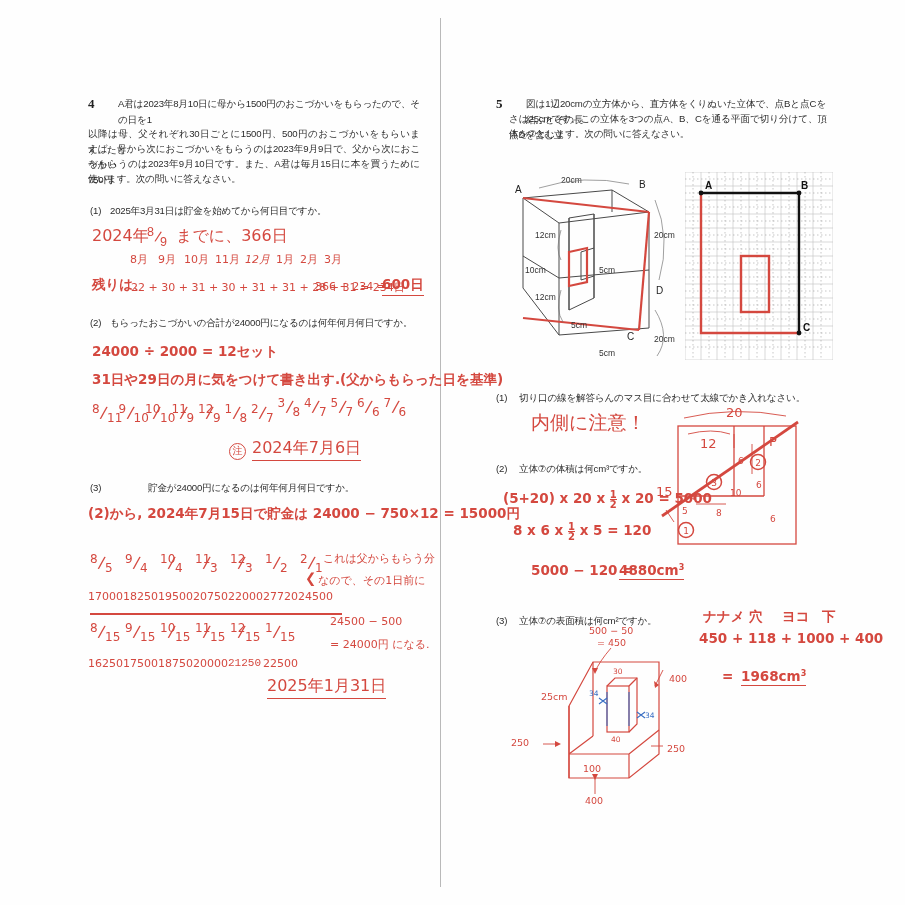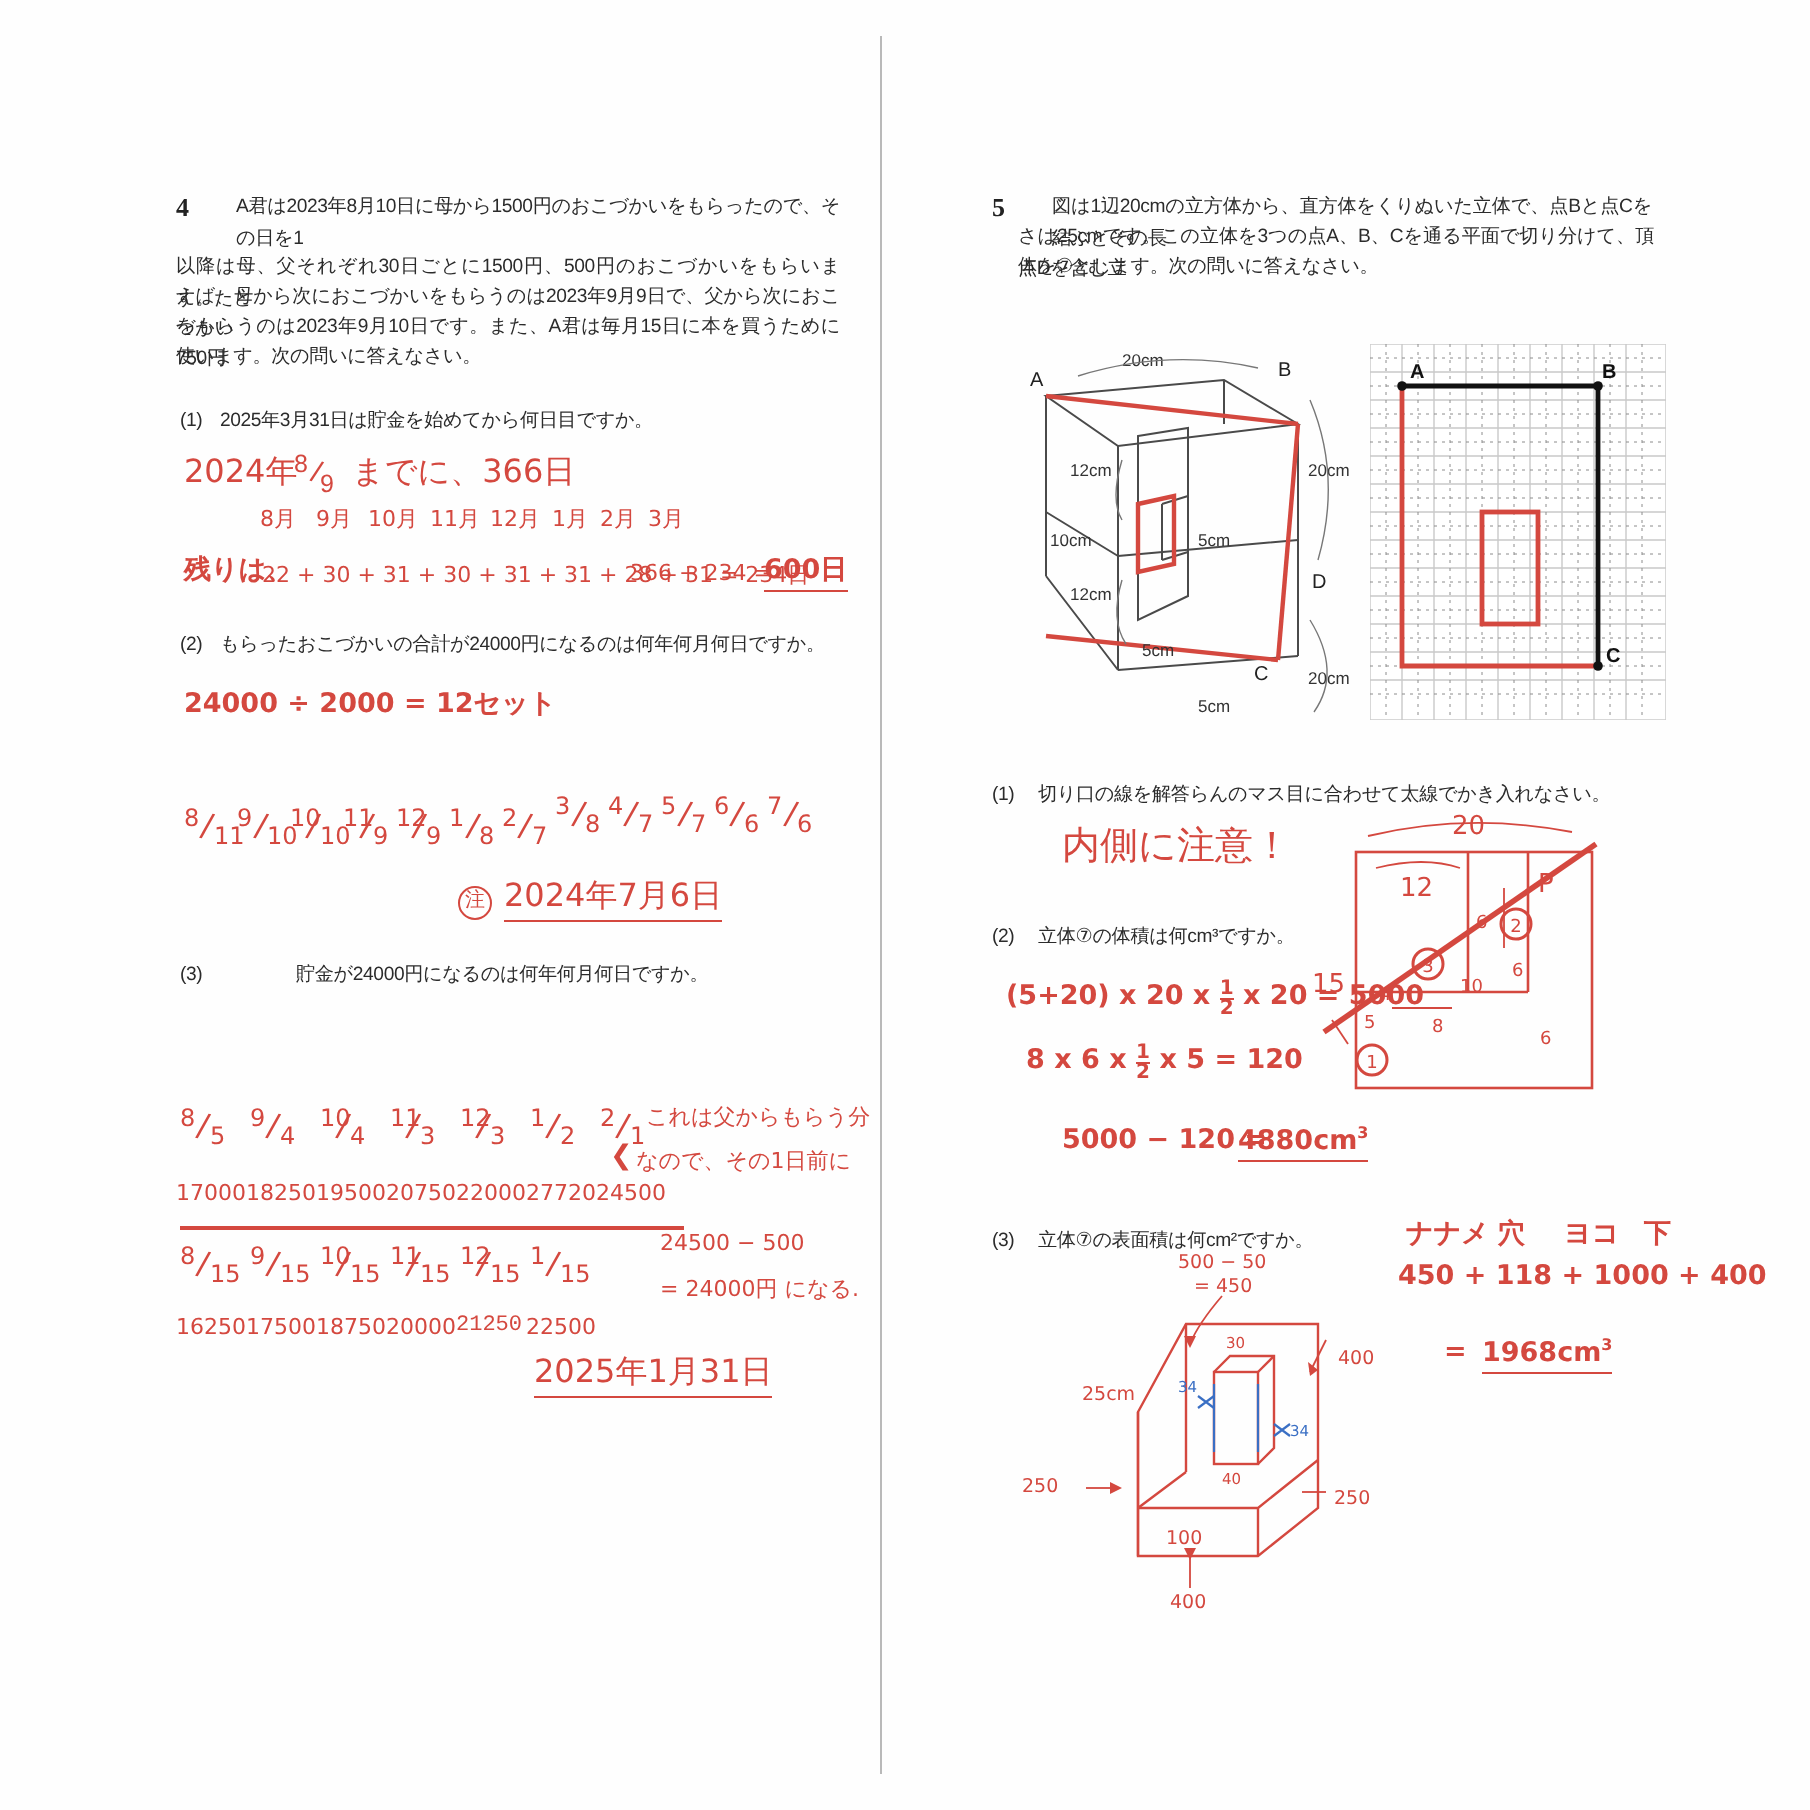--- a/index.html
+++ b/index.html
@@ -88,34 +88,35 @@
       <span class="n" style="color:#d4483f;">8</span>
       <span class="s" style="color:#d4483f;">/</span>
       <span class="d" style="color:#d4483f;">9</span>
     </div>
     <div class="hw hw-lg" style="left:176px;top:226px;">までに、366日</div>
 
     <div class="hw hw-sm" style="left:130px;top:252px;">8月</div>
     <div class="hw hw-sm" style="left:158px;top:252px;">9月</div>
     <div class="hw hw-sm" style="left:184px;top:252px;">10月</div>
     <div class="hw hw-sm" style="left:215px;top:252px;">11月</div>
-    <div class="hw hw-sm" style="left:245px;top:252px;">12月</div>
+    <div class="hw hw-sm" style="left:245px;top:252px;font-style:italic;">12月</div>
     <div class="hw hw-sm" style="left:276px;top:252px;">1月</div>
     <div class="hw hw-sm" style="left:300px;top:252px;">2月</div>
     <div class="hw hw-sm" style="left:324px;top:252px;">3月</div>
 
     <div class="hw hw-md" style="left:92px;top:276px;">残りは、</div>
     <div class="hw hw-sm" style="left:131px;top:280px;">22 + 30 + 31 + 30 + 31 + 31 + 28 + 31  = 234日</div>
     <div class="hw hw-sm" style="left:315px;top:280px;">366 + 234 =</div>
     <div class="hw hw-md u" style="left:382px;top:276px;">600日</div>
 
     <div class="sub-q" style="left:90px;top:316px;">(2)</div>
     <div class="sub-q" style="left:110px;top:316px;">もらったおこづかいの合計が24000円になるのは何年何月何日ですか。</div>
 
     <div class="hw hw-md" style="left:92px;top:343px;">24000 ÷ 2000 = 12セット</div>
+    <div class="hw hw-md" style="left:92px;top:371px;">31日や29日の月に気をつけて書き出す.(父からもらった日を基準)</div>
 
     <div id="q2-dates">
         <div class="hw" style="left: 92px; top: 402px; width: 30px; height: 26px;">
           <span style="position: absolute; left: 0px; top: 0px; font-size: 12px;">8</span>
           <span style="position: absolute; left: 9px; top: 1px; font-size: 16px; transform: rotate(12deg);">/</span>
           <span style="position: absolute; left: 15px; top: 9px; font-size: 12px;">11</span>
         </div>
         <div class="hw" style="left: 118.5px; top: 402px; width: 30px; height: 26px;">
           <span style="position: absolute; left: 0px; top: 0px; font-size: 12px;">9</span>
           <span style="position: absolute; left: 9px; top: 1px; font-size: 16px; transform: rotate(12deg);">/</span>
@@ -174,20 +175,21 @@
       </div>
 
     <div class="hw" style="left:229px;top:443px;font-size:8px;">
       <span class="circled">注</span>
     </div>
     <div class="hw hw-lg u" style="left:252px;top:438px;">2024年7月6日</div>
 
     <div class="sub-q" style="left:90px;top:481px;">(3)</div>
     <div class="sub-q" style="left:110px;top:481px;padding-left:38px;">貯金が24000円になるのは何年何月何日ですか。</div>
 
+    <div class="hw hw-md" style="left:88px;top:505px;">(2)から, 2024年7月15日で貯金は  24000 − 750×12 = 15000円</div>
 
     <div id="q3-row1-dates">
         <div class="hw" style="left: 90px; top: 552px; width: 30px; height: 26px;">
           <span style="position: absolute; left: 0px; top: 0px; font-size: 12px;">8</span>
           <span style="position: absolute; left: 9px; top: 1px; font-size: 16px; transform: rotate(12deg);">/</span>
           <span style="position: absolute; left: 15px; top: 9px; font-size: 12px;">5</span>
         </div>
         <div class="hw" style="left: 125px; top: 552px; width: 30px; height: 26px;">
           <span style="position: absolute; left: 0px; top: 0px; font-size: 12px;">9</span>
           <span style="position: absolute; left: 9px; top: 1px; font-size: 16px; transform: rotate(12deg);">/</span>

